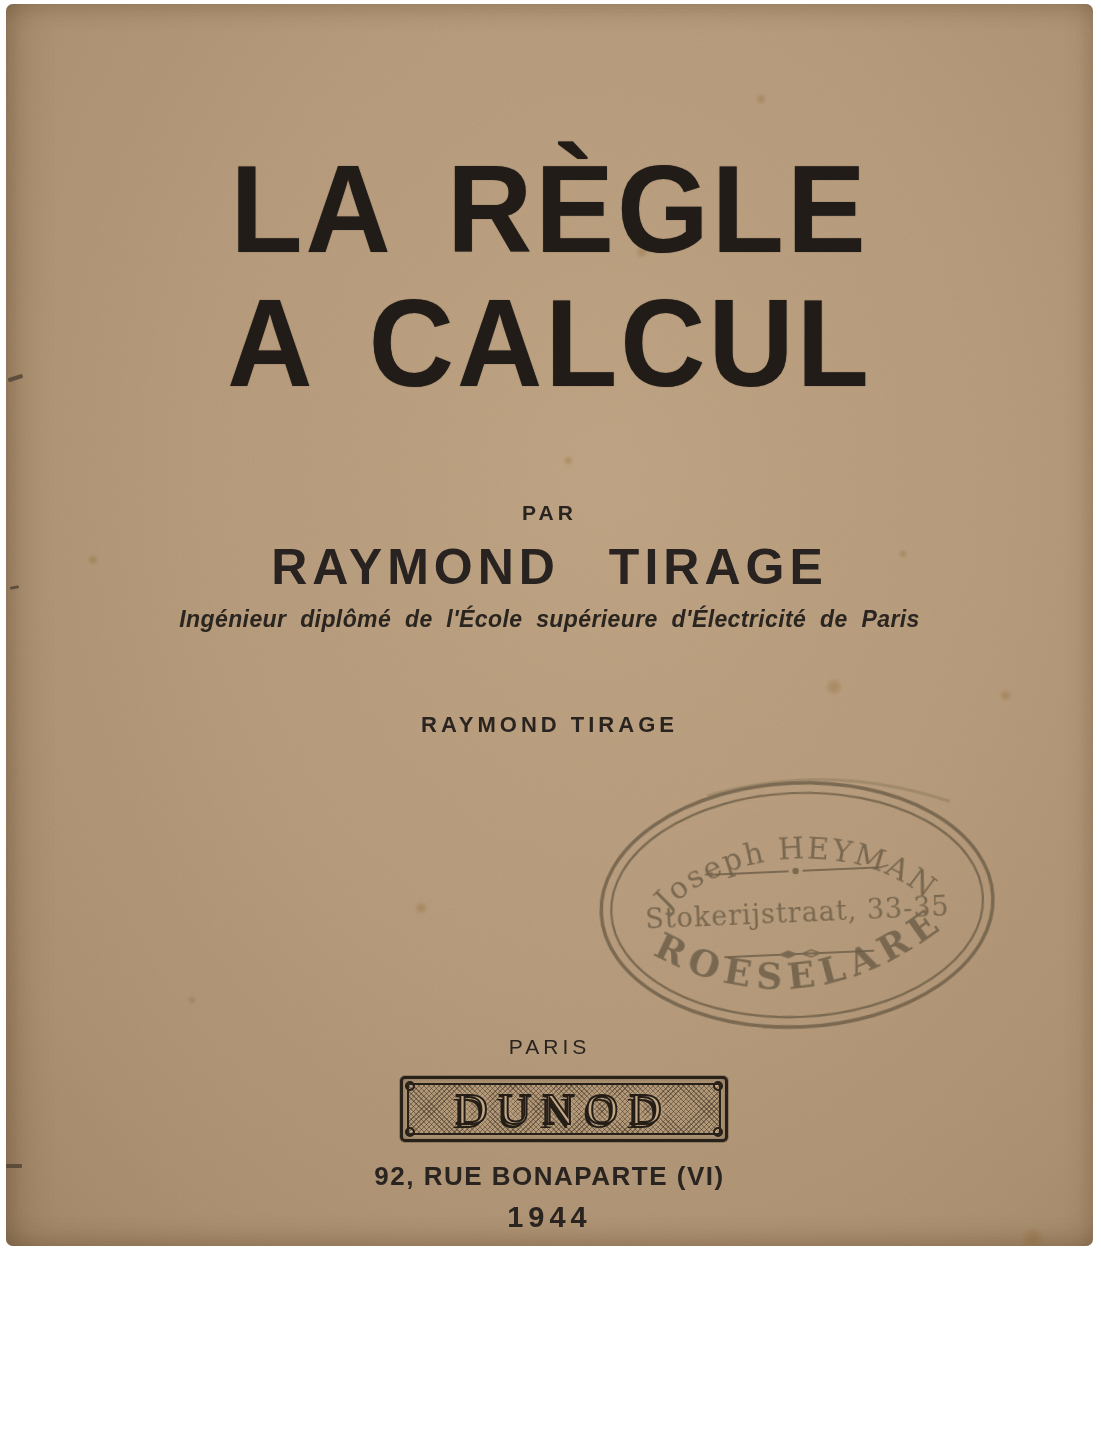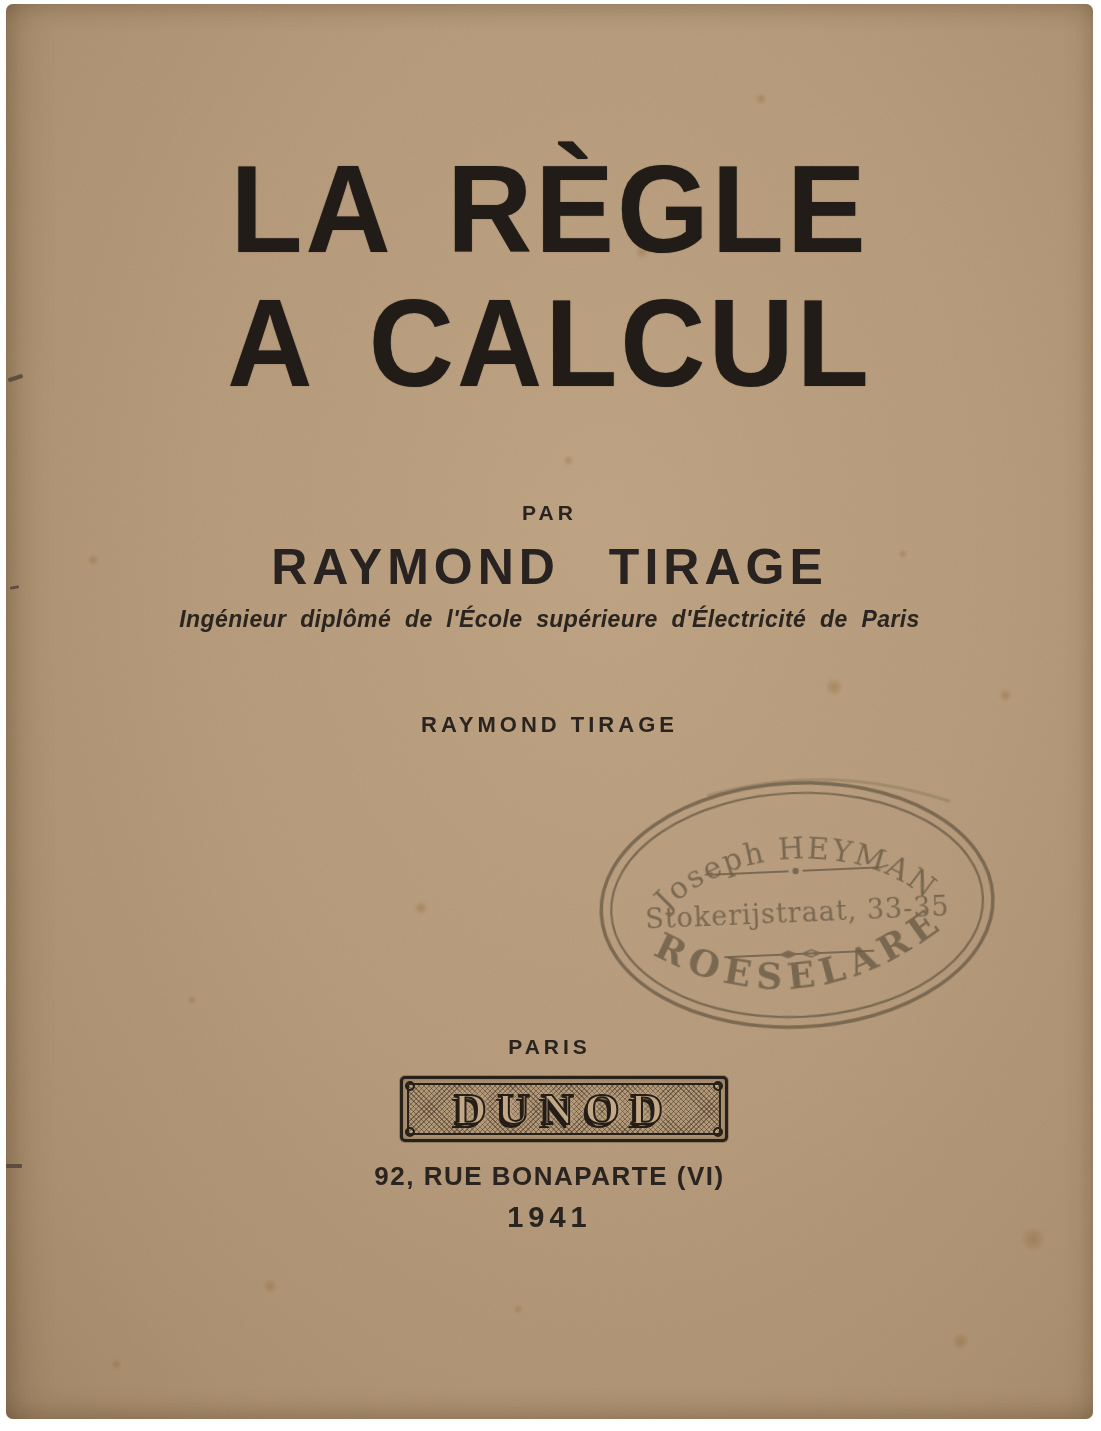--- a/index.html
+++ b/index.html
@@ -15,21 +15,21 @@
     overflow: hidden;
   }
   .scan {
     position: relative;
     width: 1101px; height: 1431px;
     background: #ffffff;
   }
   .cover {
     position: absolute;
     left: 6px; top: 4px;
-    width: 1087px; height: 1415px;
+    width: 1087px; height: 1242px;
     border-radius: 7px;
     background:
       radial-gradient(ellipse at 55% 38%, #c0a585 0%, #b79c7c 48%, #ad9272 82%, #a38869 100%);
     box-shadow:
       inset 26px 0 40px -22px rgba(80,55,28,.40),
       inset -16px 0 30px -18px rgba(80,55,28,.28),
       inset 0 16px 28px -18px rgba(80,55,28,.30),
       inset 0 -18px 30px -18px rgba(80,55,28,.32);
     overflow: hidden;
   }
@@ -47,21 +47,21 @@
     letter-spacing: 3px;
     word-spacing: 22px;
     color: #211c18;
     transform: scaleY(1.06);
     text-shadow: 0 0 1px rgba(33,28,24,.6);
   }
   .byline   { font-weight: bold; font-size: 21px; letter-spacing: 4px; color: #2a2420; }
   .author   { font-weight: bold; font-size: 50px; letter-spacing: 5px; word-spacing: 30px; color: #282220; }
   .credent  { font-weight: bold; font-style: italic; font-size: 23px; letter-spacing: .4px; word-spacing: 7px; color: #2b2520; }
   .edition  { font-weight: bold; font-size: 22px; letter-spacing: 4px; color: #2a2420; }
-  .city     { font-weight: bold; font-size: 21px; letter-spacing: 4px; color: #2a2420; }
+  .city     { font-weight: normal; font-size: 21px; letter-spacing: 4px; color: #2a2420; }
   .address  { font-weight: bold; font-size: 26px; letter-spacing: 1.5px; color: #2a2420; }
   .year     { font-weight: bold; font-size: 29px; letter-spacing: 5px; color: #2a2420; }
 
   
   .plate {
     position: absolute;
     left: 394px; top: 1072px;
     width: 328px; height: 66px;
     border: 3px solid #27211a;
     border-radius: 5px;
@@ -74,21 +74,21 @@
     width: 100%; height: 100%;
     border: 2px solid #27211a;
     border-radius: 2px;
     background:
       repeating-linear-gradient(45deg,  rgba(35,28,21,.40) 0 1px, transparent 1px 3.6px),
       repeating-linear-gradient(135deg, rgba(35,28,21,.40) 0 1px, transparent 1px 3.6px);
     display: flex; align-items: center; justify-content: center;
   }
   .plate-name {
     font-family: "Liberation Serif", serif;
-    font-weight: bold;
+    font-weight: normal;
     font-size: 45px;
     letter-spacing: 11px;
     line-height: 1;
     color: #c3a887;
     -webkit-text-stroke: 2px #241e17;
     text-shadow:
       -3px 4px 0 #241e17,
       0 0 7px #c3a887,
       0 0 9px #c3a887;
   }
@@ -202,16 +202,16 @@
       <span class="screw tl"></span>
       <span class="screw tr"></span>
       <span class="screw bl"></span>
       <span class="screw br"></span>
       <div class="plate-inner">
         <span class="plate-name">DUNOD</span>
       </div>
     </div>
 
     <div class="textcol address" style="top:1157px;">92, RUE BONAPARTE (VI)</div>
-    <div class="textcol year" style="top:1197px;">1941</div>
+    <div class="textcol year" style="top:1197px;">1944</div>
 
   </div>
 </div>
 
 </body></html>

